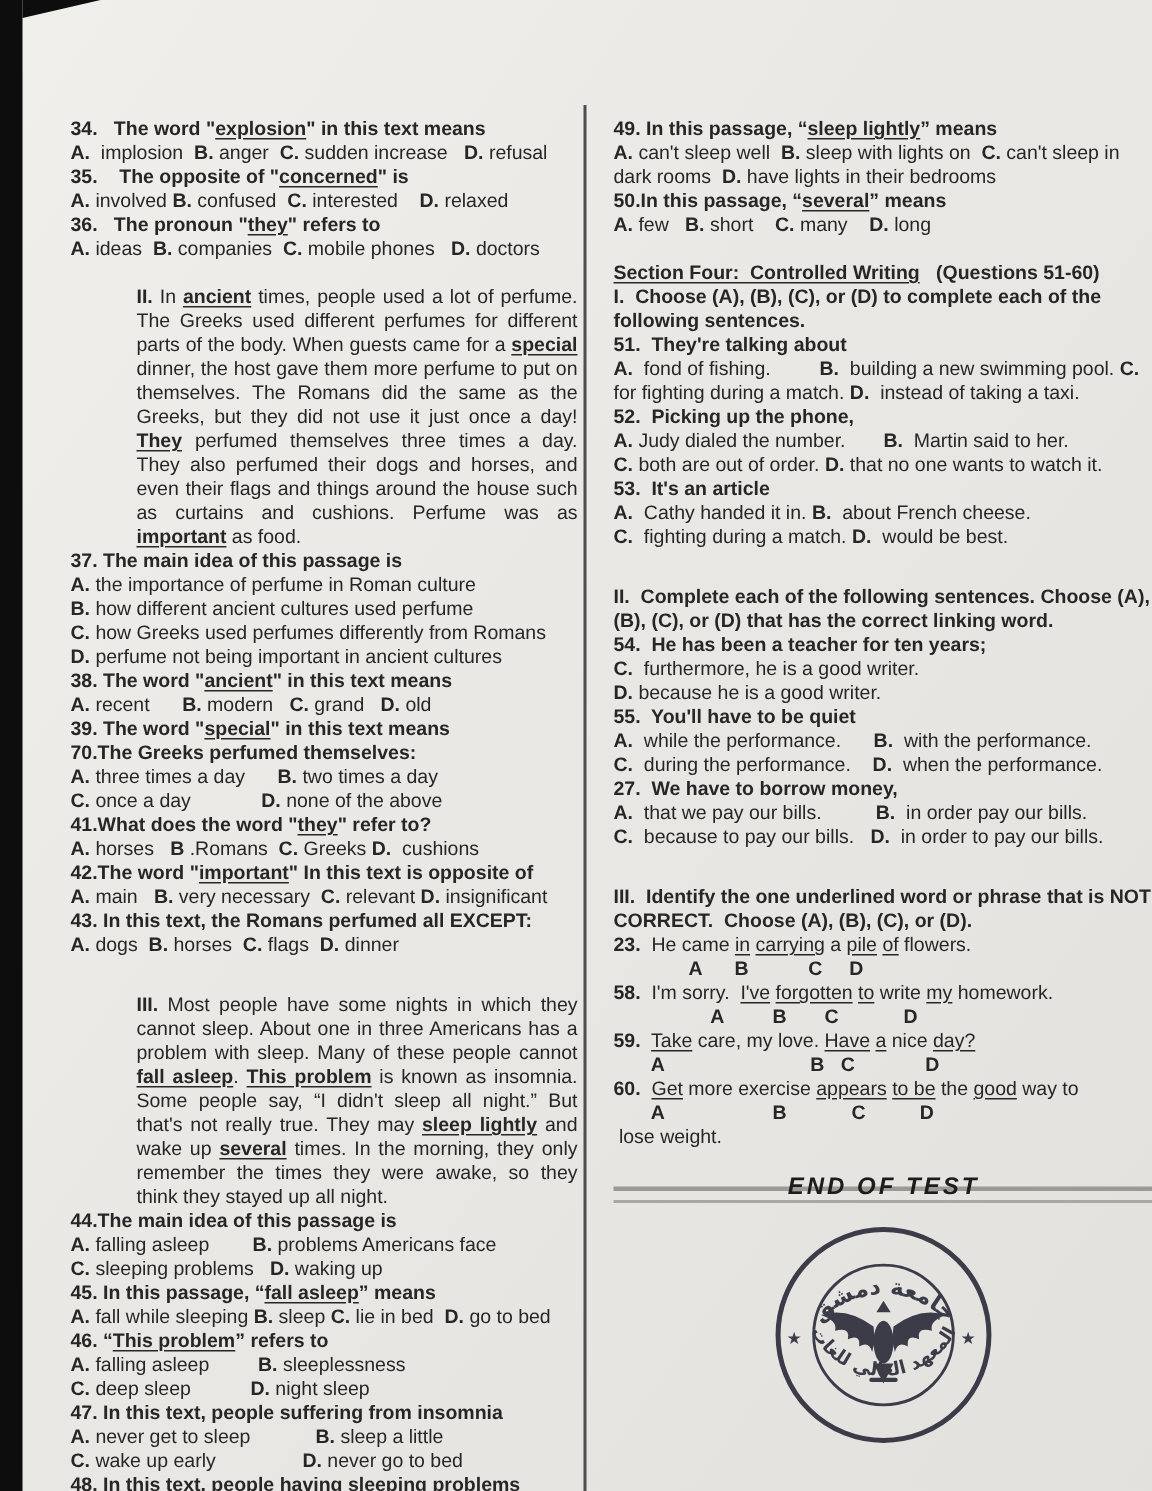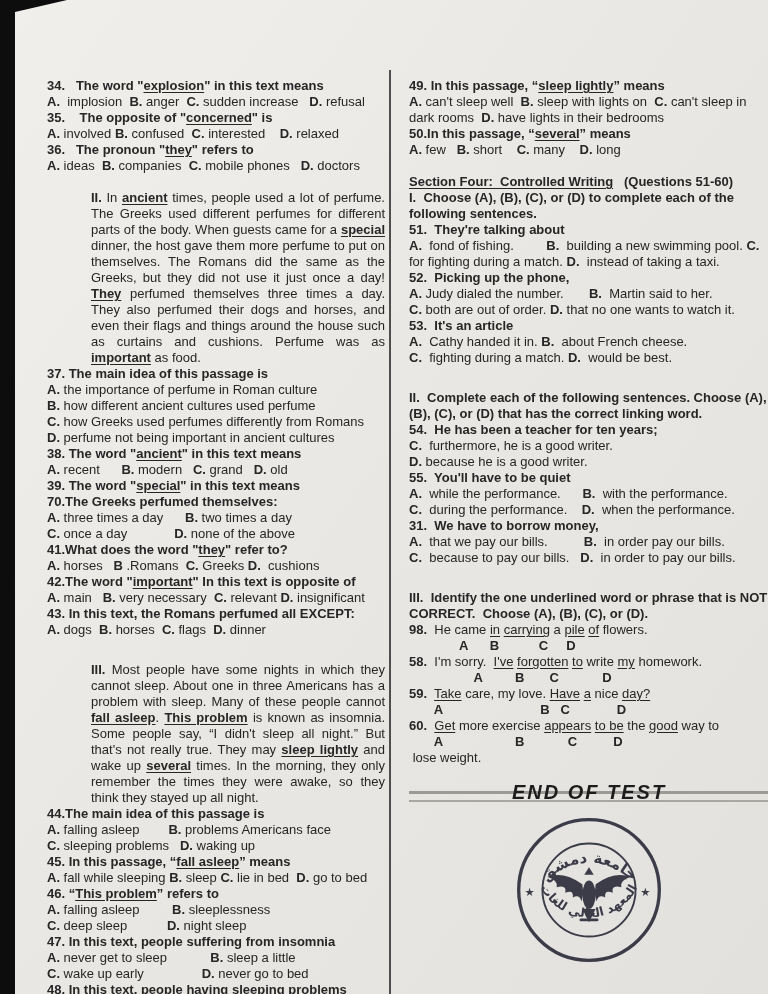--- a/index.html
+++ b/index.html
@@ -29,21 +29,21 @@
   .ln{min-height:16px;}
   .stem{font-weight:bold;white-space:pre-wrap;}
   .opt{white-space:pre-wrap;}
   .para{text-align:justify;margin-left:44px;}
   .lbl{font-weight:bold;white-space:pre;}
   .gap{height:10px;}
   .gap-lg{height:24px;}
   u{text-underline-offset:2px;}
   .endtest{
     position:relative;margin:18px 0 6px 0;text-align:center;
-    font-style:italic;font-weight:bold;font-size:20px;letter-spacing:2px;color:#1c1c1c;
+    font-style:italic;font-weight:bold;font-size:16px;letter-spacing:2px;color:#1c1c1c;
   }
   .endtest .strike-line{
     position:absolute;left:0;right:0;height:3px;background:#9b9a95;z-index:0;
   }
   .endtest .strike-top{top:7px;}
   .endtest .strike-bottom{top:16px;height:2px;background:#a8a7a2;}
   .endtest .endtest-text{position:relative;z-index:1;}
   .stamp-wrap{display:flex;justify-content:center;margin-top:14px;}
   .stamp-wrap svg{display:block;}
   .stamp-arabic{font-family:"DejaVu Sans",sans-serif;font-weight:bold;}
@@ -117,26 +117,26 @@
           <div class="ln opt"><b>A.</b>  Cathy handed it in. <b>B.</b>  about French cheese.</div>
           <div class="ln opt"><b>C.</b>  fighting during a match. <b>D.</b>  would be best.</div>
           <div class="ln gap-lg"></div>
           <div class="ln stem">II.  Complete each of the following sentences. Choose (A), (B), (C), or (D) that has the correct linking word.</div>
           <div class="ln stem">54.  He has been a teacher for ten years;</div>
           <div class="ln opt"><b>C.</b>  furthermore, he is a good writer.</div>
           <div class="ln opt"><b>D.</b> because he is a good writer.</div>
           <div class="ln stem">55.  You'll have to be quiet</div>
           <div class="ln opt"><b>A.</b>  while the performance.      <b>B.</b>  with the performance.</div>
           <div class="ln opt"><b>C.</b>  during the performance.    <b>D.</b>  when the performance.</div>
-          <div class="ln stem">31.  We have to borrow money,</div>
+          <div class="ln stem">27.  We have to borrow money,</div>
           <div class="ln opt"><b>A.</b>  that we pay our bills.          <b>B.</b>  in order pay our bills.</div>
           <div class="ln opt"><b>C.</b>  because to pay our bills.   <b>D.</b>  in order to pay our bills.</div>
           <div class="ln gap-lg"></div>
           <div class="ln stem">III.  Identify the one underlined word or phrase that is NOT CORRECT.  Choose (A), (B), (C), or (D).</div>
-          <div class="ln opt"><b>98.</b>  He came <u>in</u> <u>carrying</u> a <u>pile</u> <u>of</u> flowers.</div>
+          <div class="ln opt"><b>23.</b>  He came <u>in</u> <u>carrying</u> a <u>pile</u> <u>of</u> flowers.</div>
           <div class="ln lbl">              A      B           C     D</div>
           <div class="ln opt"><b>58.</b>  I'm sorry.  <u>I've</u> <u>forgotten</u> <u>to</u> write <u>my</u> homework.</div>
           <div class="ln lbl">                  A         B       C            D</div>
           <div class="ln opt"><b>59.</b>  <u>Take</u> care, my love. <u>Have</u> <u>a</u> nice <u>day?</u></div>
           <div class="ln lbl">       A                           B   C             D</div>
           <div class="ln opt"><b>60.</b>  <u>Get</u> more exercise <u>appears</u> <u>to be</u> the <u>good</u> way to</div>
           <div class="ln lbl">       A                    B            C          D</div>
           <div class="ln opt"> lose weight.</div>
         </div>
 

